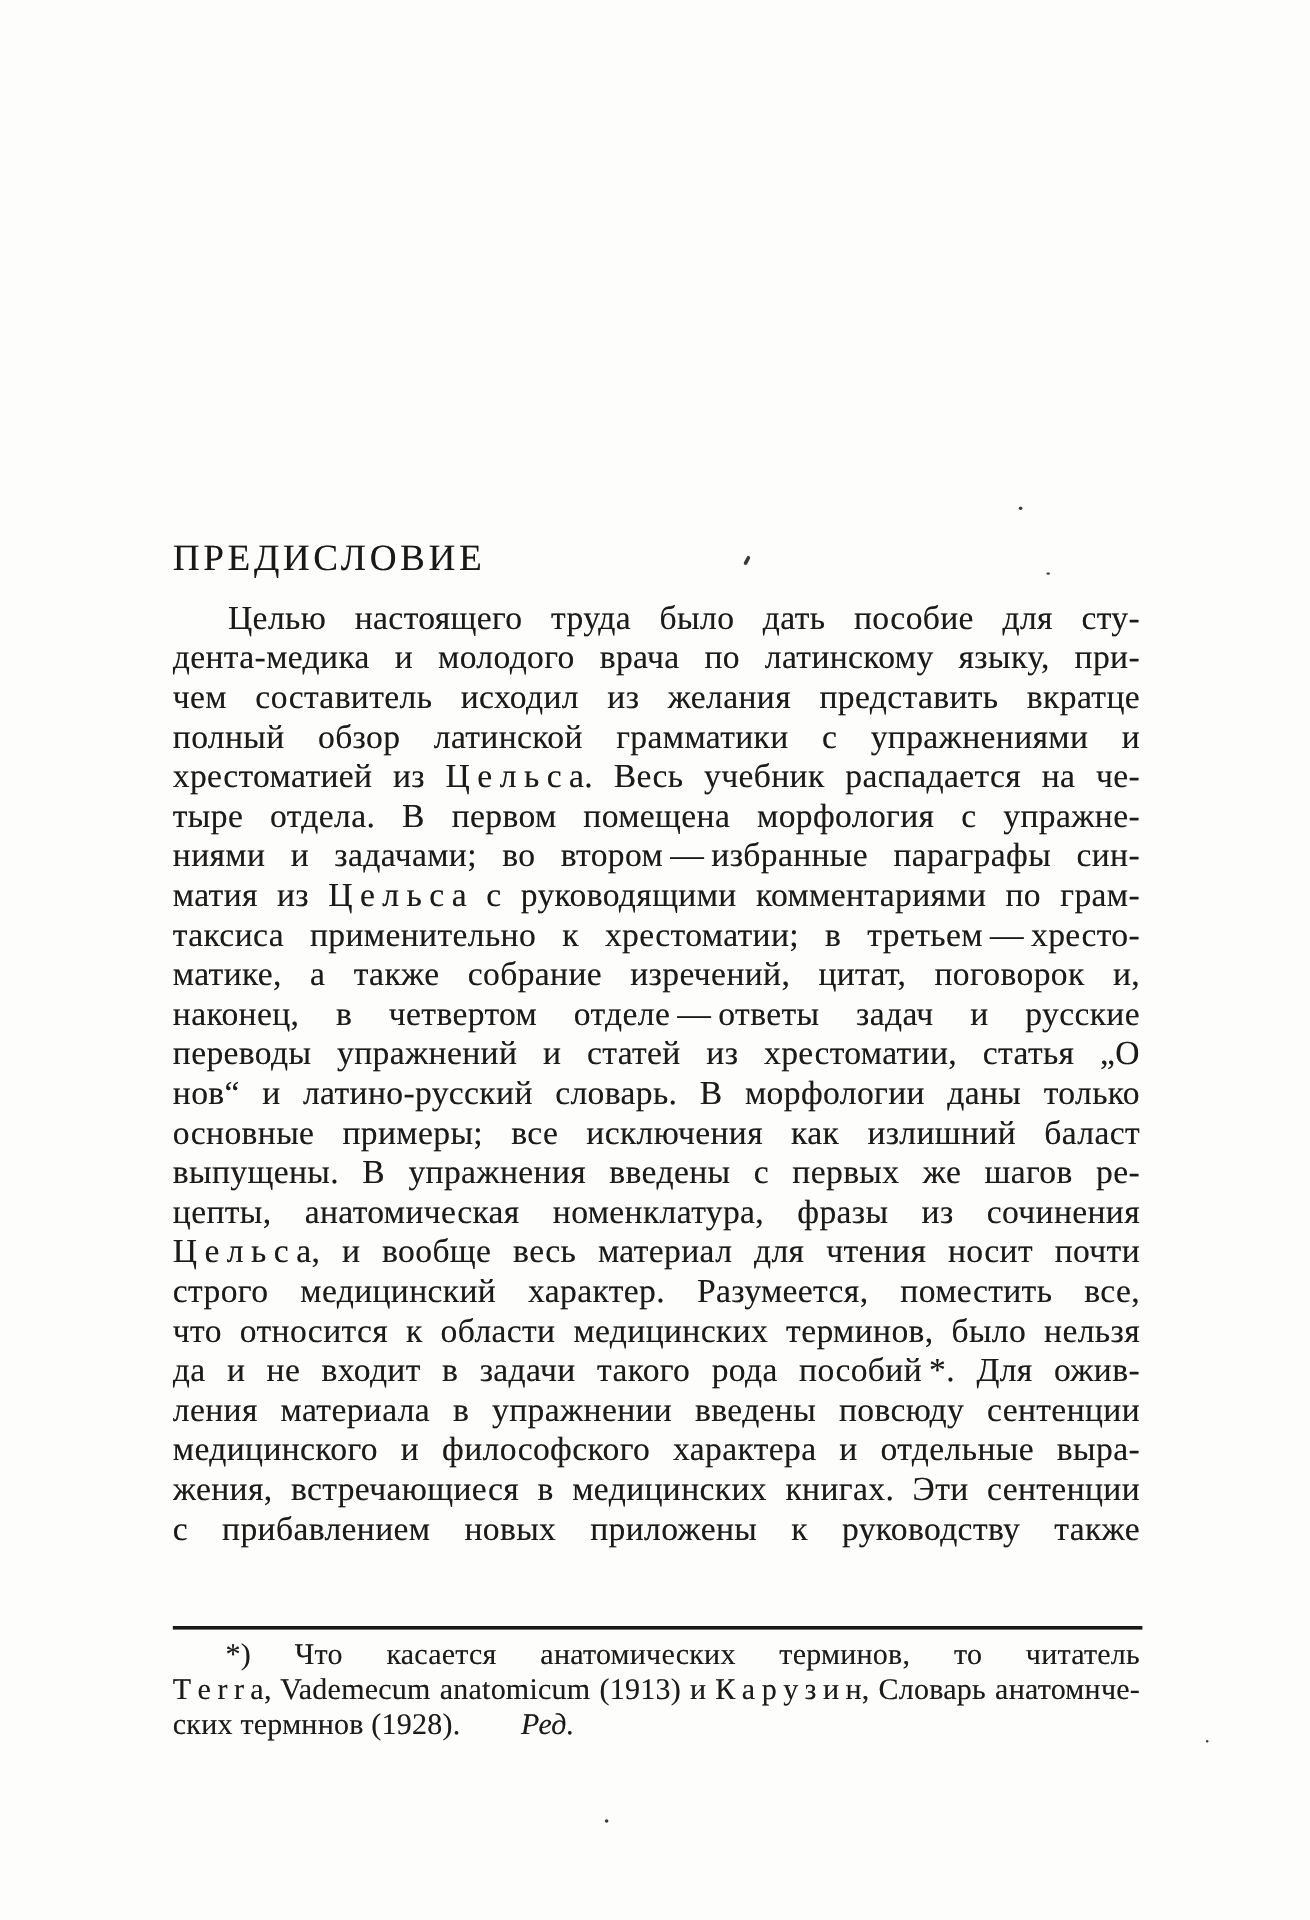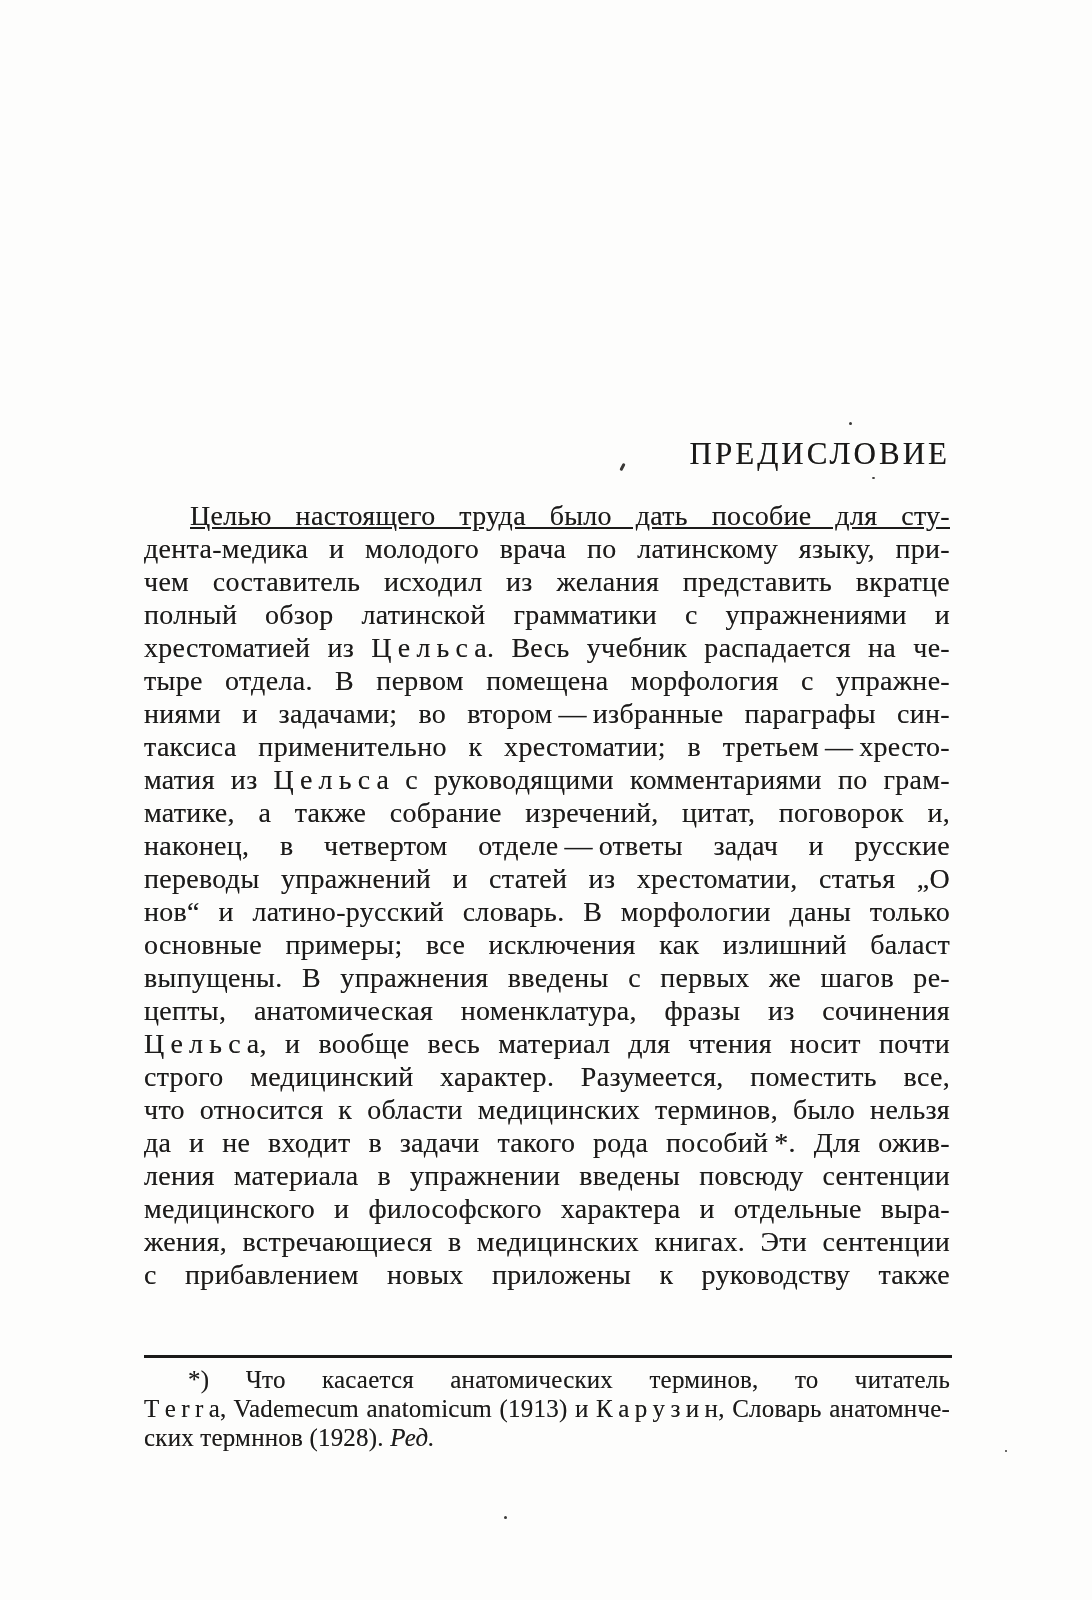--- a/index.html
+++ b/index.html
@@ -12,24 +12,24 @@
     width: 1092px;
     height: 1600px;
     margin: 0 auto;
     background: #fdfdfc;
     overflow: hidden;
     font-family: "Liberation Serif", "DejaVu Serif", serif;
     color: #1c1b1a;
   }
   .page-title {
     position: absolute;
-    top: 415px;
+    top: 426px;
     left: 144px;
     width: 806px;
-    text-align: right;
+    text-align: left;
     font-size: 31px;
     line-height: 36px;
     font-weight: 400;
     letter-spacing: 3px;
     color: #1a1918;
     text-shadow: 0 0 0.5px rgba(20,20,20,0.55);
   }
   .body-text {
     position: absolute;
     top: 499px;
@@ -42,21 +42,20 @@
     font-size: 28px;
     overflow: hidden;
     text-align: justify;
     text-align-last: justify;
     white-space: normal;
     letter-spacing: 0.3px;
     text-shadow: 0 0 0.5px rgba(25,24,22,0.5);
   }
   .bl.indent {
     padding-left: 46px;
-    text-decoration: underline;
   }
   .footnote-rule {
     position: absolute;
     top: 1355px;
     left: 144px;
     width: 808px;
     height: 3px;
     background: #1b1a19;
   }
   .footnote {
@@ -77,20 +76,21 @@
   }
   .fl.indent {
     padding-left: 44px;
   }
   .fl.last {
     text-align: left;
     text-align-last: left;
   }
   .sig {
     font-style: italic;
+    margin-left: 44px;
   }
   .speck {
     position: absolute;
     background: #3a3937;
     border-radius: 50%;
   }
   .speck.s1 { top: 422px; left: 849px; width: 3px; height: 3px; }
   .speck.s2 { top: 463px; left: 621px; width: 3px; height: 8px; border-radius: 2px; transform: rotate(28deg); }
   .speck.s3 { top: 477px; left: 872px; width: 3px; height: 2px; }
   .speck.s4 { top: 1516px; left: 504px; width: 3px; height: 3px; }
@@ -104,22 +104,22 @@
   <h1 class="page-title">ПРЕДИСЛОВИЕ</h1>
 
   <div class="body-text">
     <div class="bl indent">Целью настоящего труда было дать пособие для сту-</div>
     <div class="bl">дента-медика и молодого врача по латинскому языку, при-</div>
     <div class="bl">чем составитель исходил из желания представить вкратце</div>
     <div class="bl">полный обзор латинской грамматики с упражнениями и</div>
     <div class="bl">хрестоматией из Ц е л ь с а. Весь учебник распадается на че-</div>
     <div class="bl">тыре отдела. В первом помещена морфология с упражне-</div>
     <div class="bl">ниями и задачами; во втором — избранные параграфы син-</div>
+    <div class="bl">матия из Ц е л ь с а с руководящими комментариями по грам-</div>
     <div class="bl">таксиса применительно к хрестоматии; в третьем — хресто-</div>
-    <div class="bl">матия из Ц е л ь с а с руководящими комментариями по грам-</div>
     <div class="bl">матике, а также собрание изречений, цитат, поговорок и,</div>
     <div class="bl">наконец, в четвертом отделе — ответы задач и русские</div>
     <div class="bl">переводы упражнений и статей из хрестоматии, статья „О</div>
     <div class="bl">нов“ и латино-русский словарь. В морфологии даны только</div>
     <div class="bl">основные примеры; все исключения как излишний баласт</div>
     <div class="bl">выпущены. В упражнения введены с первых же шагов ре-</div>
     <div class="bl">цепты, анатомическая номенклатура, фразы из сочинения</div>
     <div class="bl">Ц е л ь с а, и вообще весь материал для чтения носит почти</div>
     <div class="bl">строго медицинский характер. Разумеется, поместить все,</div>
     <div class="bl">что относится к области медицинских терминов, было нельзя</div>

